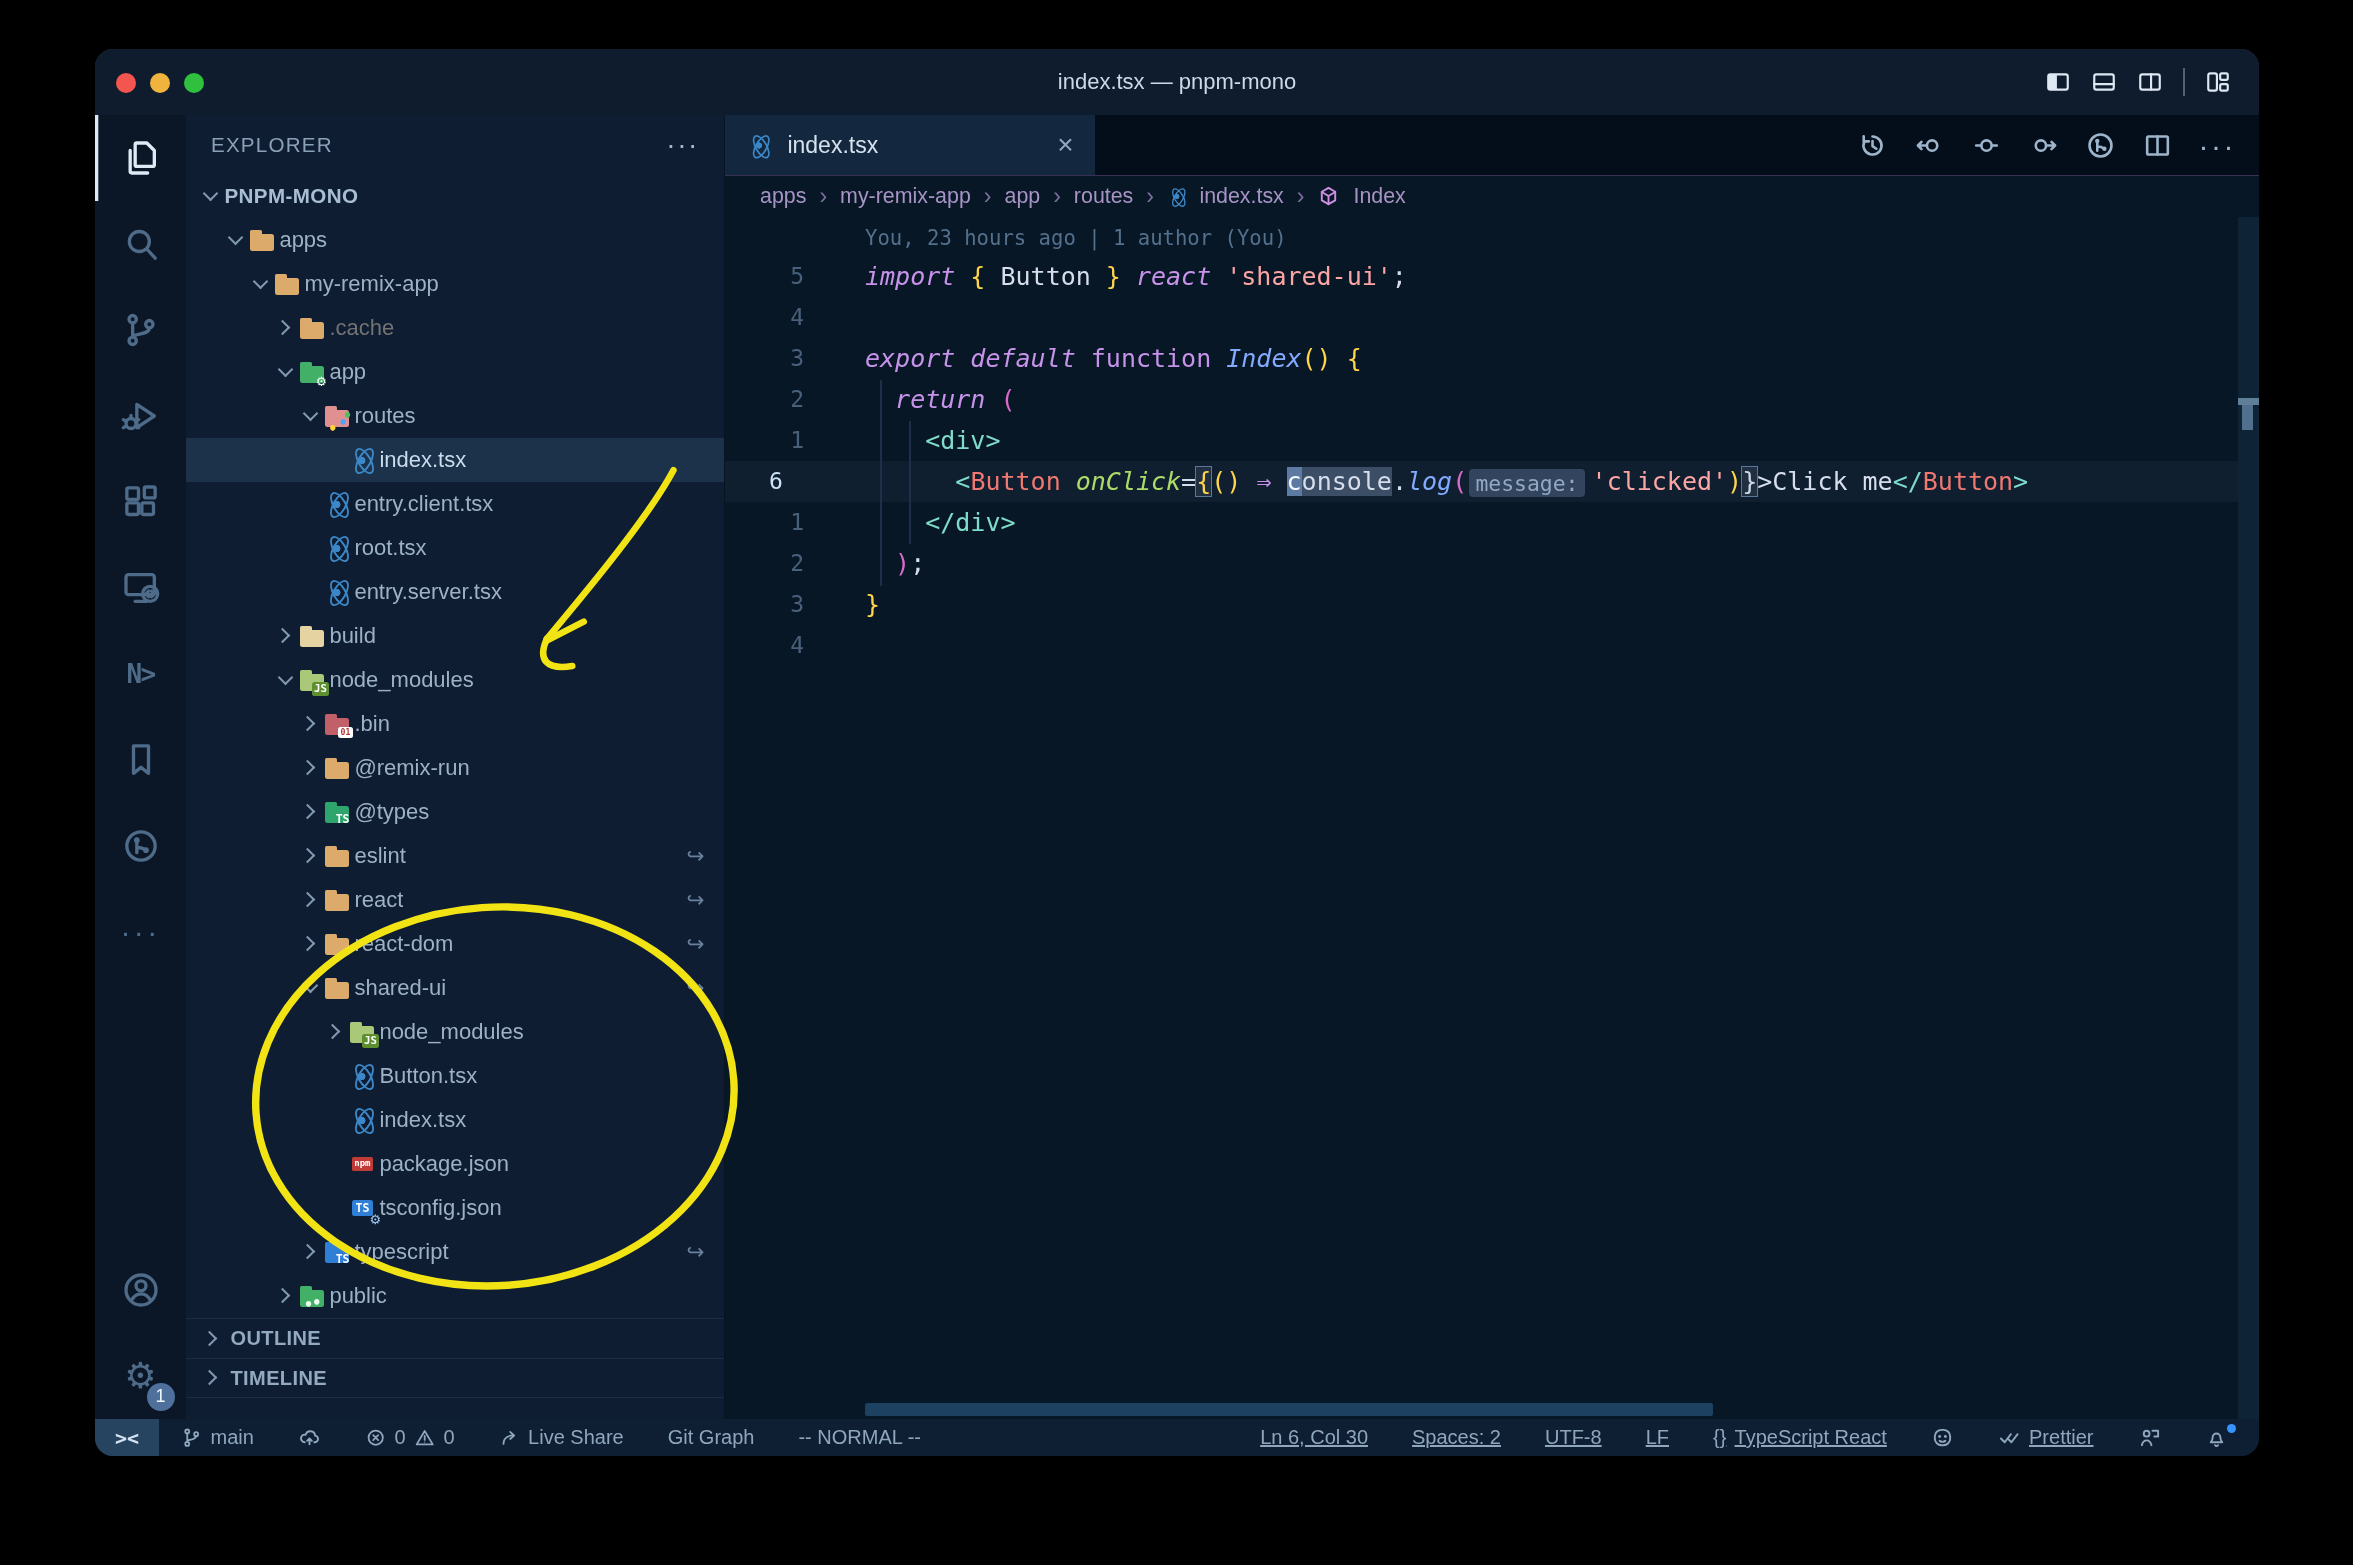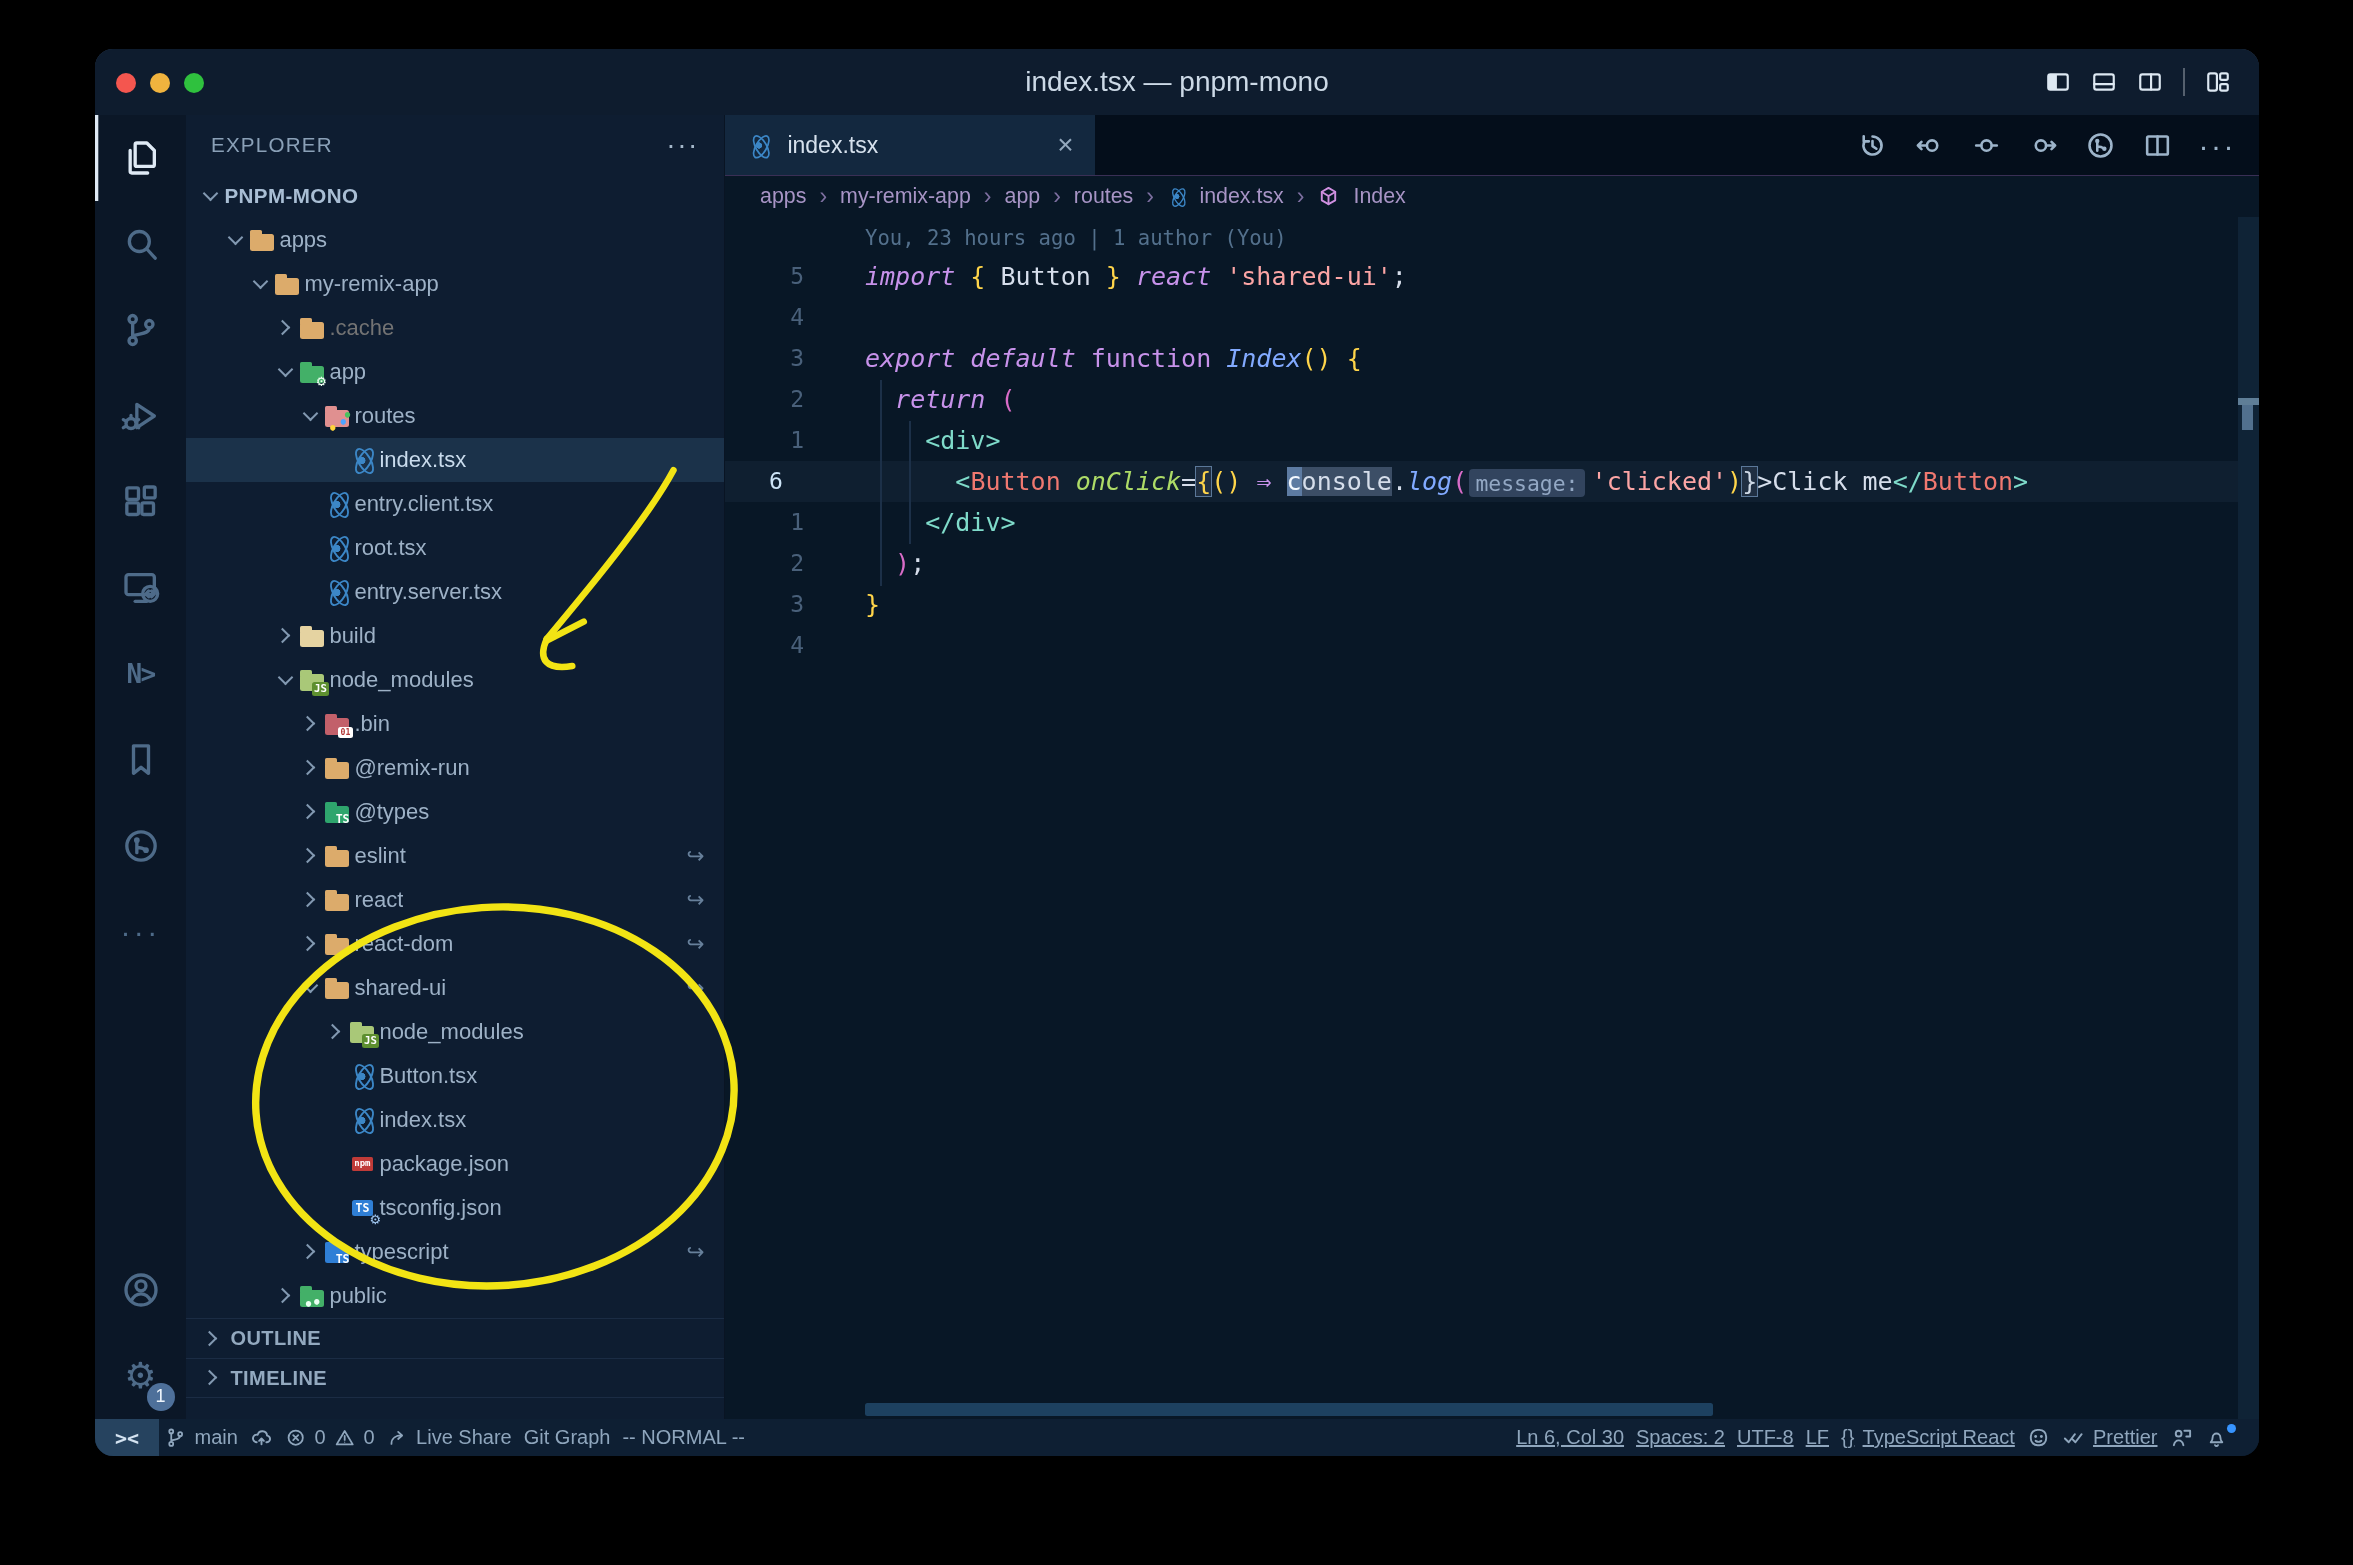--- a/index.html
+++ b/index.html
@@ -6,21 +6,21 @@
   *{box-sizing:border-box;}
   svg{fill:none;stroke:currentColor;stroke-width:2;stroke-linecap:round;stroke-linejoin:round;display:block;}
 
   .window{position:absolute;left:95px;top:49px;width:2164px;height:1407px;background:#0d1b2d;border-radius:18px;overflow:hidden;box-shadow:inset 0 1.6px 0 rgba(130,150,175,.3);}
 
   
   .titlebar{height:66px;position:relative;display:flex;align-items:center;background:#0e1c2e;}
   .lights{position:absolute;left:21.4px;top:24px;display:flex;gap:14px;}
   .light{width:20px;height:20px;border-radius:50%;}
   .light.red{background:#f4564f;} .light.yellow{background:#f0b33e;} .light.green{background:#2fc13e;}
-  .wtitle{flex:1;text-align:center;color:#ccd9e6;font-size:28px;}
+  .wtitle{flex:1;text-align:center;color:#ccd9e6;font-size:22px;}
   .tb-icons{position:absolute;right:28px;top:0;height:66px;display:flex;align-items:center;gap:20px;color:#dde8f2;}
   .tb-sep{width:1.6px;height:28px;background:#55606e;}
 
   
   .main{display:flex;height:1304px;}
 
   
   .abar{width:91px;background:#0b1727;display:flex;flex-direction:column;align-items:center;position:relative;flex:none;}
   .aicon{width:91px;height:86px;display:flex;align-items:center;justify-content:center;color:#4e6b89;position:relative;cursor:pointer;}
   .aicon.active{color:#dfeaf5;box-shadow:inset 3.3px 0 0 #dfeaf5;}
@@ -118,21 +118,21 @@
   .g2{left:184px;top:204px;height:123px;}
 
   .vscroll{position:absolute;right:0;top:102px;bottom:0;width:21.4px;background:#0f2336;cursor:pointer;}
   .vmark{position:absolute;left:0;top:181px;width:21.4px;height:6.6px;background:#5f7e97;}
   .vmark::after{content:"";position:absolute;left:4.1px;top:6.6px;width:11.5px;height:25px;background:#51708e;}
   .hscroll{position:absolute;left:140px;bottom:3.3px;width:848px;height:13px;background:#1d4160;border-radius:2.5px;cursor:pointer;}
 
   
   .statusbar{height:37px;background:#0e1f33;display:flex;align-items:center;color:#8fa6bd;font-size:20px;position:relative;}
   .remote{width:64px;height:37px;background:#26435f;color:#d4e3f1;display:flex;align-items:center;justify-content:center;font-family:"DejaVu Sans Mono",monospace;font-size:20px;font-weight:700;cursor:pointer;flex:none;}
-  .sitem{display:flex;align-items:center;gap:8.2px;padding:0 6px;height:100%;cursor:pointer;white-space:nowrap;}
+  .sitem{display:flex;align-items:center;gap:8.2px;padding:0 22px;height:100%;cursor:pointer;white-space:nowrap;}
   .sright{margin-left:auto;display:flex;align-items:center;padding-right:16.5px;height:100%;text-decoration:underline;}
   .belldot{position:absolute;top:5px;right:6.6px;width:9px;height:9px;border-radius:50%;background:#3794ff;}
   .bellwrap{position:relative;padding-right:15px;}
 
   
   .annot{position:absolute;inset:0;z-index:60;pointer-events:none;}
 </style>
 </head>
 <body>
 

